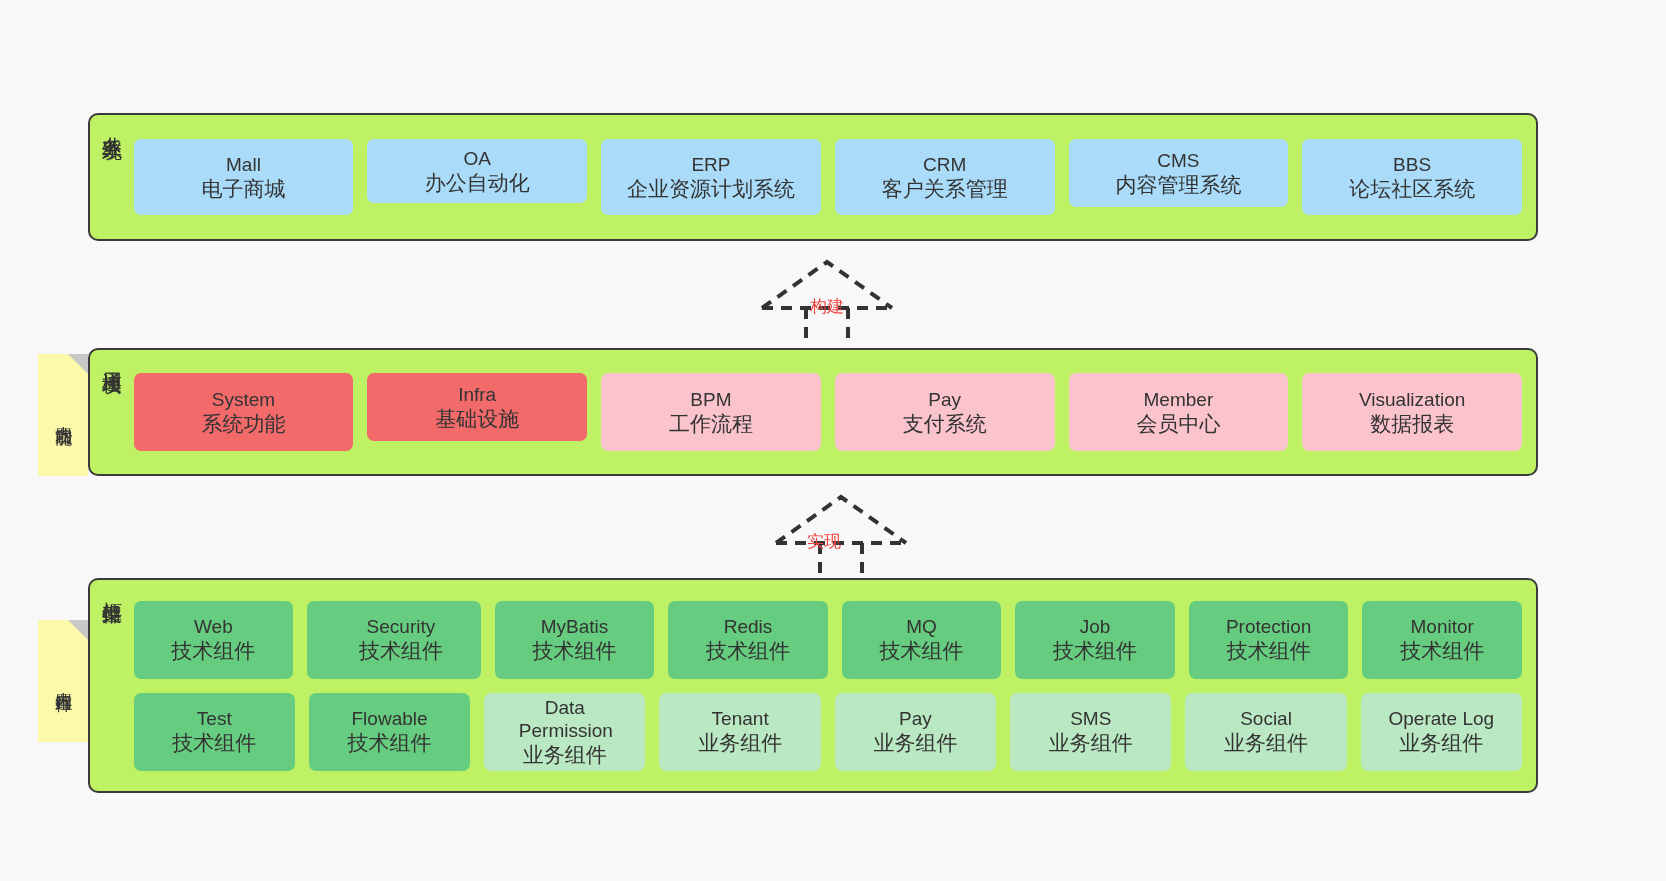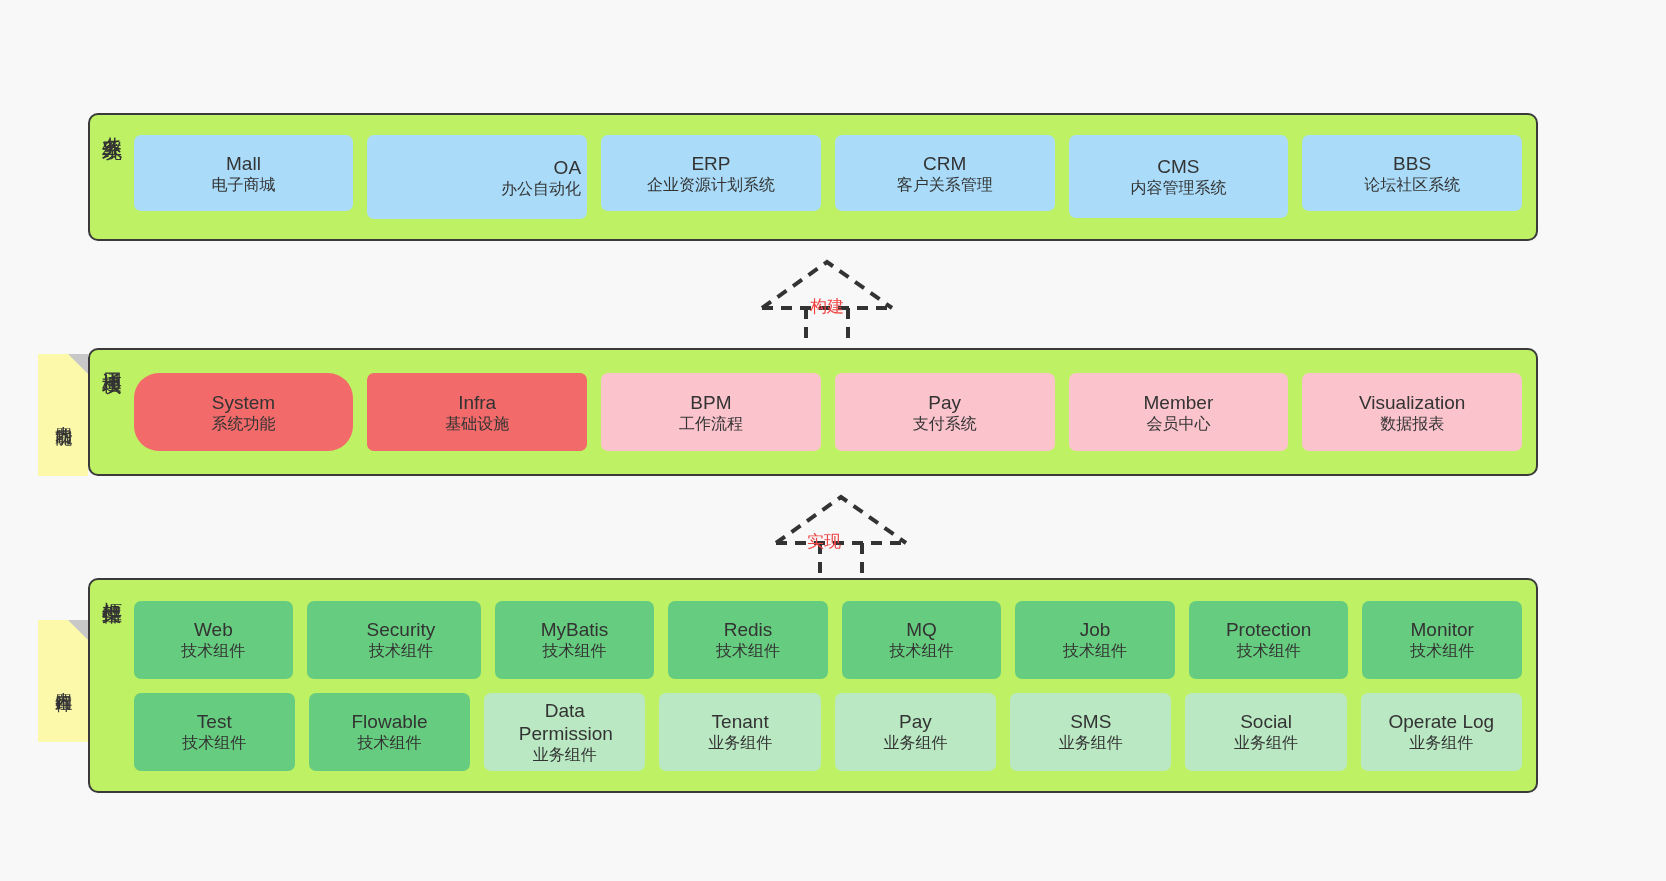--- a/index.html
+++ b/index.html
@@ -83,21 +83,21 @@
     box-sizing: border-box;
     padding: 4px 6px;
     line-height: 1.22;
     color: #333333;
   }
   .card .en {
     font-size: 19px;
     font-weight: 400;
   }
   .card .cn {
-    font-size: 16px;
+    font-size: 21px;
     font-weight: 400;
   }
 
   .card-blue   { background: #aadcfa; }
   .card-red    { background: #f26a6a; }
   .card-pink   { background: #fbc4cd; }
   .card-green  { background: #66cc7f; }
   .card-lgreen { background: #b9e8c3; }
 
   
@@ -156,36 +156,36 @@
   <div class="layer" id="layer-business" style="left:88px; top:113px; width:1450px; height:128px;">
     <div class="layer-title">业务系统</div>
     <div class="layer-body">
       <div class="row">
 
         <div class="card card-blue" style="height:76px;">
           <span class="en">Mall</span>
           <span class="cn">电子商城</span>
         </div>
 
-        <div class="card card-blue" style="height:84px;align-items:flex-end;">
+        <div class="card card-blue" style="height:64px;">
           <span class="en">OA</span>
           <span class="cn">办公自动化</span>
         </div>
 
         <div class="card card-blue" style="height:76px;">
           <span class="en">ERP</span>
           <span class="cn">企业资源计划系统</span>
         </div>
 
         <div class="card card-blue" style="height:76px;">
           <span class="en">CRM</span>
           <span class="cn">客户关系管理</span>
         </div>
 
-        <div class="card card-blue" style="height:83px;">
+        <div class="card card-blue" style="height:68px;">
           <span class="en">CMS</span>
           <span class="cn">内容管理系统</span>
         </div>
 
         <div class="card card-blue" style="height:76px;">
           <span class="en">BBS</span>
           <span class="cn">论坛社区系统</span>
         </div>
 
       </div>
@@ -209,26 +209,26 @@
   <div class="note" style="left:38px; top:354px; width:50px; height:122px;">
     <span class="note-fold"></span>
     <span class="note-text">内置功能</span>
   </div>
 
   <div class="layer" id="layer-common" style="left:88px; top:348px; width:1450px; height:128px;">
     <div class="layer-title">通用模块</div>
     <div class="layer-body">
       <div class="row">
 
-        <div class="card card-red" style="height:78px;border-radius:25px;">
+        <div class="card card-red" style="height:78px;">
           <span class="en">System</span>
           <span class="cn">系统功能</span>
         </div>
 
-        <div class="card card-red" style="height:78px;">
+        <div class="card card-red" style="height:68px;">
           <span class="en">Infra</span>
           <span class="cn">基础设施</span>
         </div>
 
         <div class="card card-pink" style="height:78px;">
           <span class="en">BPM</span>
           <span class="cn">工作流程</span>
         </div>
 
         <div class="card card-pink" style="height:78px;">

